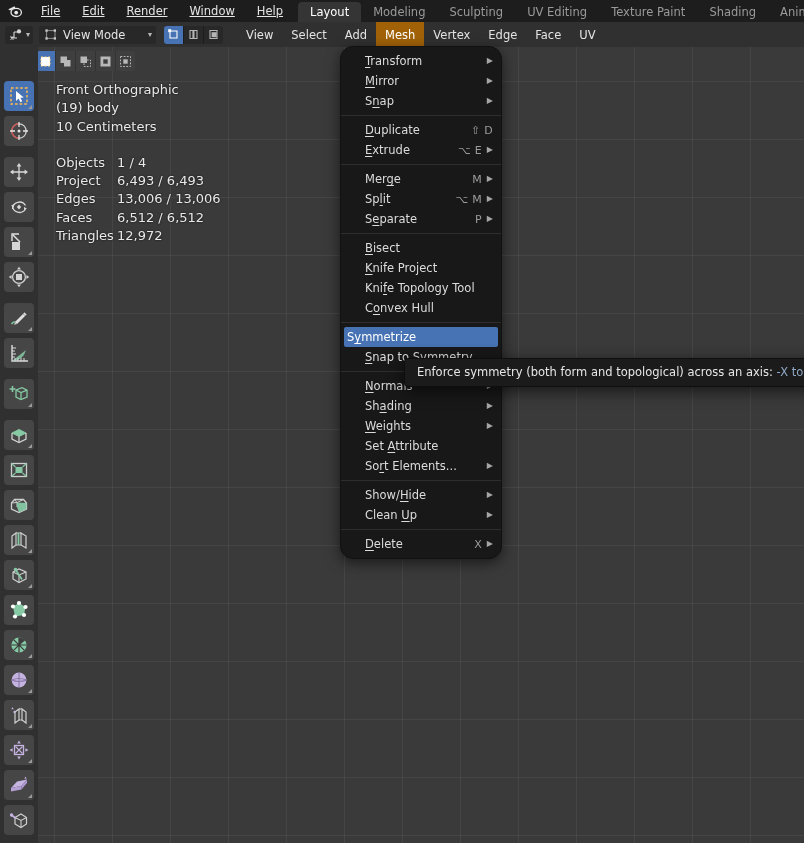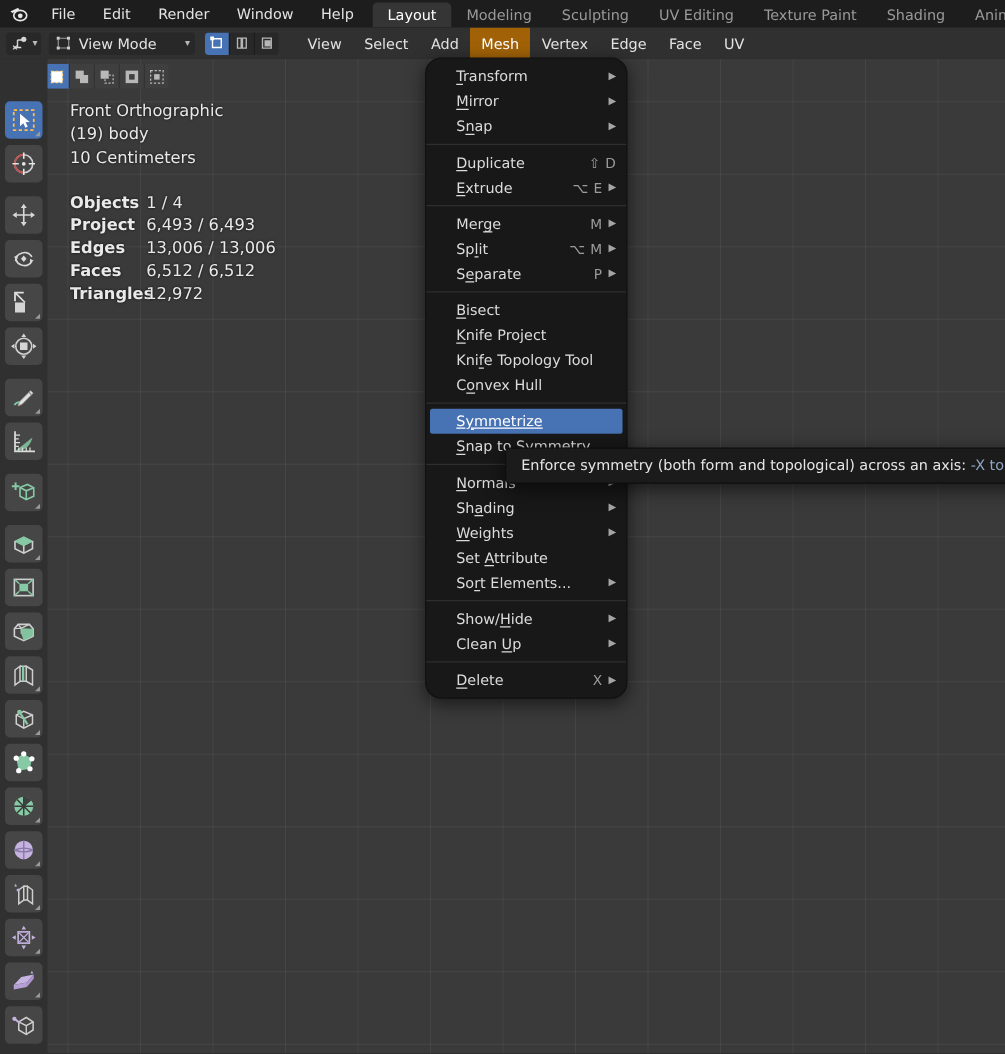--- a/index.html
+++ b/index.html
@@ -32,20 +32,21 @@
     width: 30px;
     display: flex;
     align-items: center;
     justify-content: center;
     flex: 0 0 auto;
   }
   .topmenu {
     display: flex;
     align-items: stretch;
     flex: 0 0 auto;
+    text-decoration: underline;
   }
   .topmenu-item {
     padding: 0 11px;
     display: flex;
     align-items: center;
     color: #e3e3e3;
     font-size: 11.5px;
     white-space: nowrap;
     cursor: default;
   }
@@ -191,21 +192,21 @@
     left: 56px; top: 34px;
     color: #e9e9e9;
     font-size: 13px;
     line-height: 18.3px;
     text-shadow: 0 0 2px rgba(0,0,0,0.85);
     pointer-events: none;
     white-space: nowrap;
   }
   .vp-stats { margin-top: 18px; }
   .vp-stat-row { display: flex; }
-  .vp-stat-label { width: 61px; font-weight: bold; }
+  .vp-stat-label { width: 61px; }
   .vp-stat-value { }
 
   
   .toolbar {
     position: absolute;
     left: 0; top: 47px;
     width: 38px; height: 796px;
     background: #303030;
     padding-top: 34px;
     box-sizing: border-box;
@@ -251,23 +252,22 @@
     color: #dcdcdc;
     font-size: 11.5px;
     position: relative;
     white-space: nowrap;
     box-sizing: border-box;
   }
   .mi.sel {
     background: #4772b3;
     color: #ffffff;
     margin: 0 3px;
-    padding-left: 21px;
+    padding-left: 3px;
     border-radius: 2px;
-    text-decoration: underline;
   }
   .mi-label { flex: 1 1 auto; }
   .mi-label u { text-decoration: underline; text-underline-offset: 2px; }
   .mi-short {
     color: #9b9b9b;
     font-size: 11px;
     margin-left: 10px;
     letter-spacing: 0.3px;
   }
   .mi-arrow {

